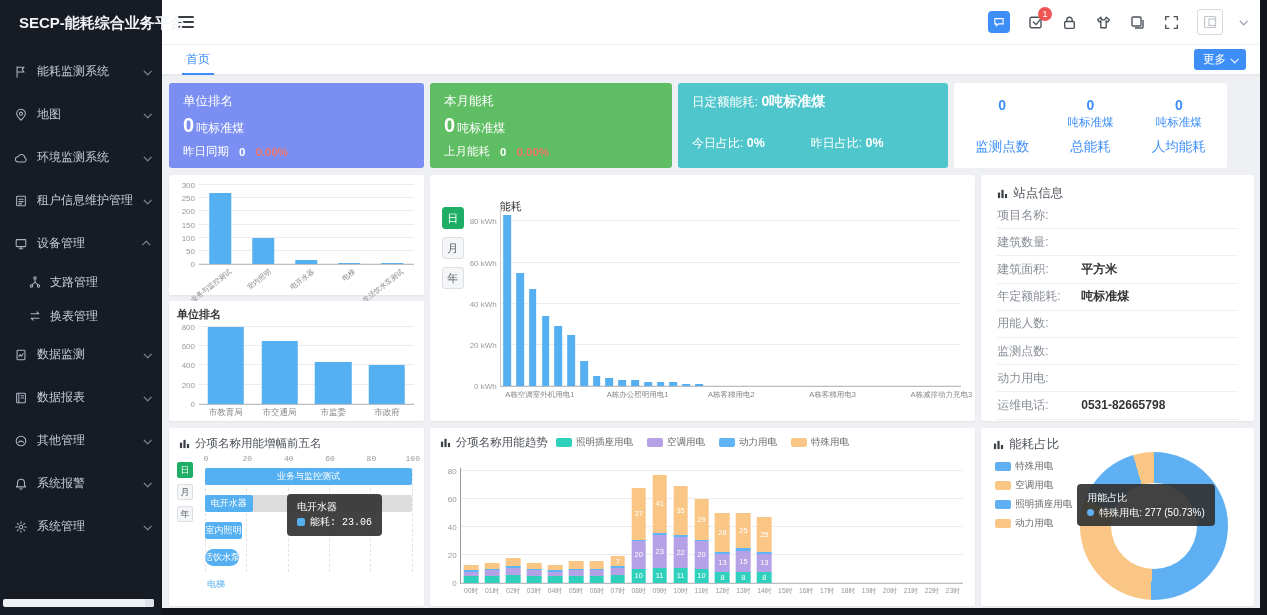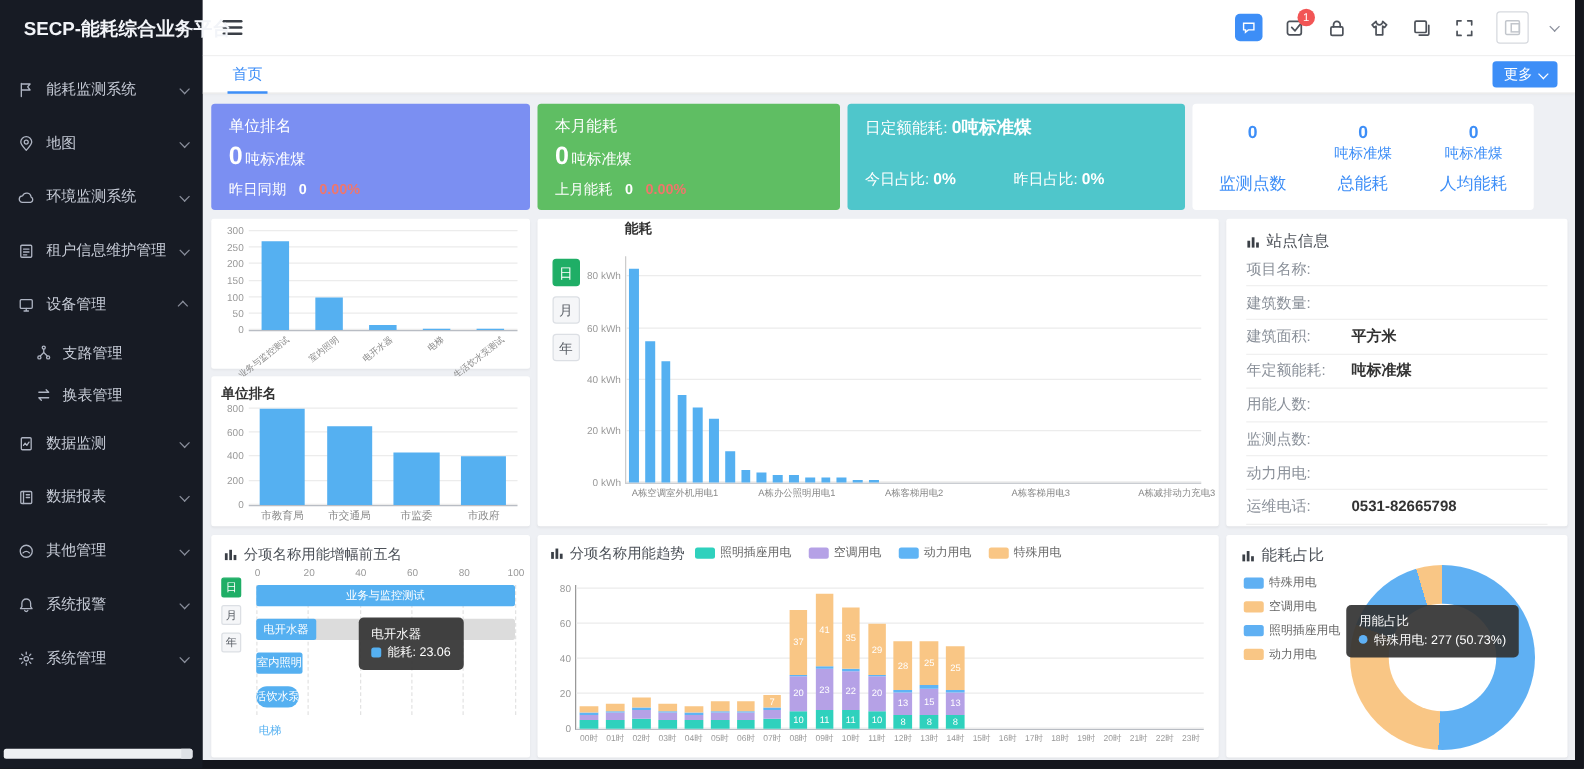--- a/index.html
+++ b/index.html
@@ -66,38 +66,38 @@
   .stat-unit{font-size:11.5px;margin-top:2px;height:14px;}
   .stat-label{font-size:13.5px;margin-top:auto;margin-bottom:4px;}
 
   
   .panel{background:#fff;border-radius:2px;box-shadow:0 1px 2px rgba(0,0,0,.05);position:relative;}
   .leftcol{width:255px;display:flex;flex-direction:column;gap:6px;}
   .p-a{height:120px;}
   .p-b{height:120px;}
   .p-center{width:546px;height:246px;}
   .p-site{width:273px;height:246px;padding:10px 16px;}
-  .p-growth{width:255px;height:178px;}
+  .p-growth{width:255px;height:178px;font-family:Liberation Mono, monospace;}
   .p-trend{width:546px;height:178px;}
   .p-donut{width:273px;height:178px;}
   .ptitle{display:flex;align-items:center;gap:5px;font-size:12.5px;color:#4c5158;}
   .bars-icon{width:11px;height:11px;fill:#3a3f46;}
 
   .gridline{position:absolute;left:0;right:0;height:1px;background:#ececec;}
   .ylab{position:absolute;font-size:8px;color:#999;right:100%;padding-right:4px;white-space:nowrap;transform:translateY(50%);}
   .vbar{position:absolute;bottom:0;background:#55b0f1;}
   .xlab{position:absolute;font-size:8px;color:#888;white-space:nowrap;}
   .axis-bottom{border-bottom:1px solid #b9bdc4;}
 
   .plot-a{position:absolute;left:30px;right:10px;top:10px;bottom:30px;}
   .plot-b{position:absolute;left:30px;right:10px;top:24px;bottom:16px;}
   .title-b{position:absolute;left:8px;top:6px;font-size:11px;color:#333;font-weight:700;}
 
   
-  .title-center{position:absolute;left:70px;top:0;font-size:11px;color:#333;font-weight:700;}
+  .title-center{position:absolute;left:70px;top:24px;font-size:11px;color:#333;font-weight:400;}
   .toggles{position:absolute;left:12px;top:32px;display:flex;flex-direction:column;gap:8px;}
   .tgl{width:22px;height:22px;border-radius:3px;background:#f5f6f8;border:1px solid #dcdfe4;color:#5a5f66;font-size:11px;display:flex;align-items:center;justify-content:center;cursor:pointer;}
   .tgl.active{background:#1fae66;border-color:#1fae66;color:#fff;}
   .plot-center{position:absolute;left:70px;right:14px;top:30px;bottom:34px;border-left:1px solid #ccc;}
 
   
   .si-row{display:flex;align-items:center;height:27.2px;border-bottom:1px solid #f0f0f0;font-size:12px;}
   .si-label{width:84px;color:#8a9099;}
   .si-value{color:#333;font-weight:700;}
 

